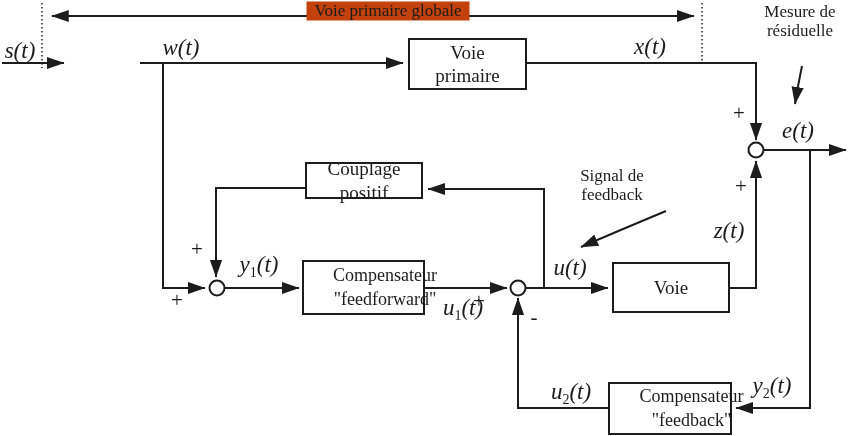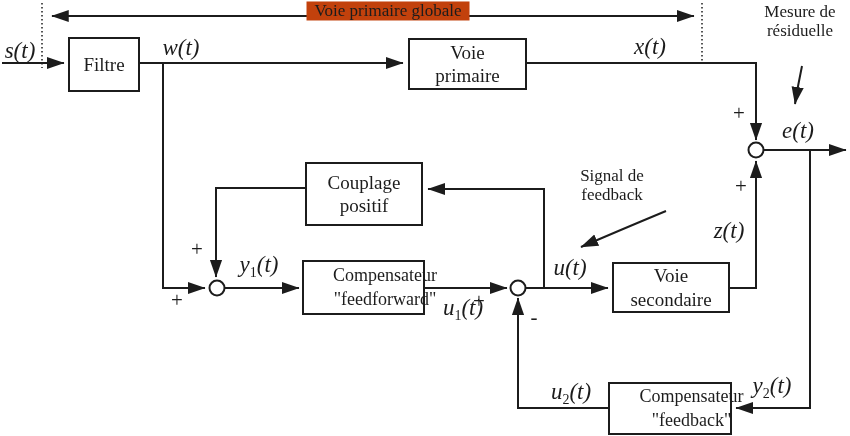--- a/index.html
+++ b/index.html
@@ -57,38 +57,34 @@
       <path d="M702,3 V62"></path>
     </g>
 
     <g fill="#fff" stroke="#1c1c1c" stroke-width="2">
       <circle cx="756" cy="150" r="7.5"></circle>
       <circle cx="217" cy="288" r="7.5"></circle>
       <circle cx="518" cy="288" r="7.5"></circle>
     </g>
   </svg>
 
-  <div class="block" style="left:68px;top:37px;width:72px;height:55px;">
-    <div>Filtre</div>
-  </div>
   <div class="block" style="left:408px;top:38px;width:119px;height:52px;">
     <div>Voie</div>
     <div>primaire</div>
   </div>
-  <div class="block" style="left:305px;top:162px;width:118px;height:64px;">
+  <div class="block" style="left:305px;top:162px;width:118px;height:37px;">
     <div>Couplage</div>
     <div>positif</div>
   </div>
   <div class="block small" style="left:302px;top:260px;width:123px;height:55px;">
     <div>Compensateur</div>
     <div>"feedforward"</div>
   </div>
   <div class="block" style="left:612px;top:262px;width:118px;height:51px;">
     <div>Voie</div>
-    <div>secondaire</div>
   </div>
   <div class="block small" style="left:608px;top:382px;width:124px;height:53px;">
     <div>Compensateur</div>
     <div>"feedback"</div>
   </div>
 
   <div class="sig" style="left:20px;top:51px;"><span>s</span><sub></sub><span>(t)</span></div>
   <div class="sig" style="left:181px;top:48px;"><span>w</span><sub></sub><span>(t)</span></div>
   <div class="sig" style="left:650px;top:47px;"><span>x</span><sub></sub><span>(t)</span></div>
   <div class="sig" style="left:798px;top:131px;"><span>e</span><sub></sub><span>(t)</span></div>

